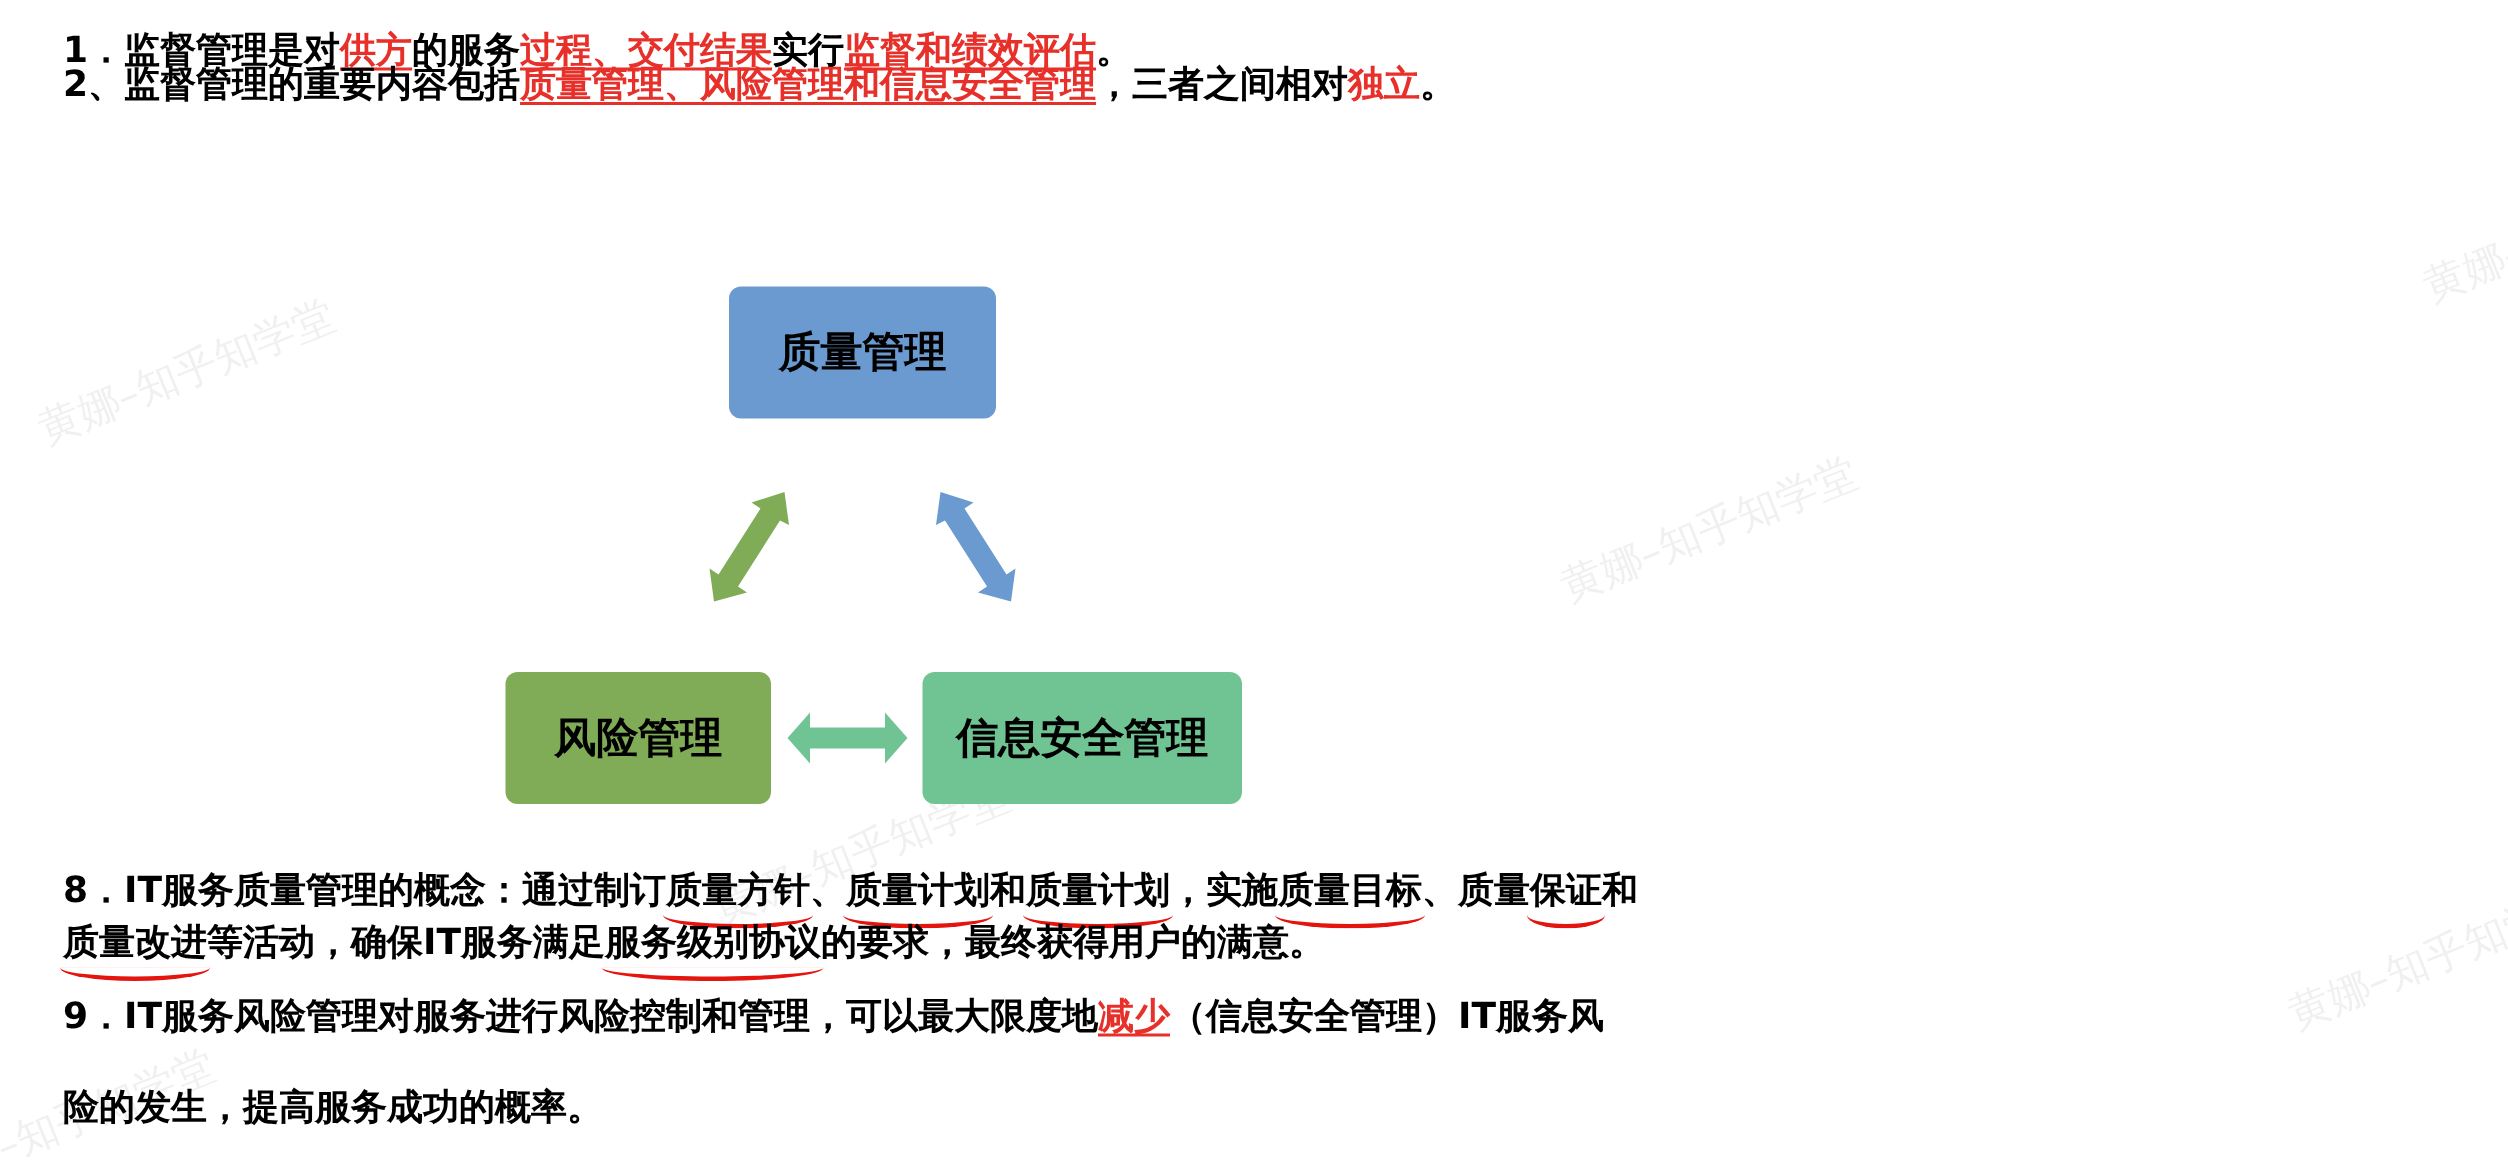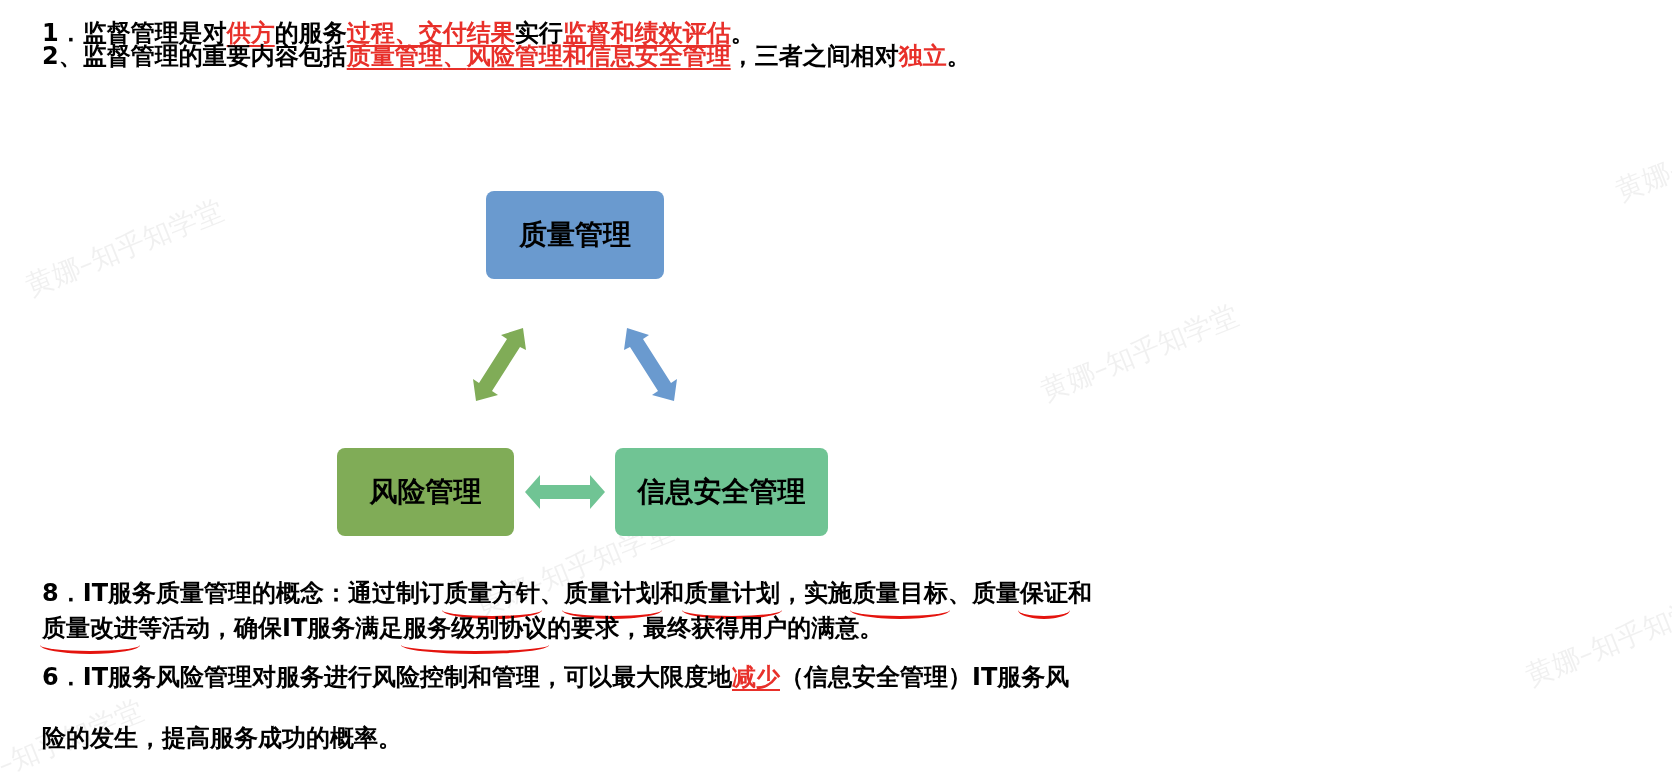--- a/index.html
+++ b/index.html
@@ -75,17 +75,17 @@
 </svg>
 
 <div class="line" style="top:573px;">
   <span>8．IT服务质量管理的概念：通过制订</span><span class="wave">质量方针</span><span>、</span><span class="wave">质量计划</span><span>和</span><span class="wave">质量计划</span><span>，实施</span><span class="wave">质量目标</span><span>、质量</span><span class="wave">保证</span><span>和</span>
 </div>
 <div class="line" style="top:608px;text-align:right;">
   <span class="wave">质量改进</span><span>等活动，确保IT服务满足</span><span class="wave">服务级别协议</span><span>的要求，最终获得用户的满意。</span>
 </div>
 
 <div class="line" style="top:657px;">
-  <span>6．IT服务风险管理对服务进行风险控制和管理，可以最大限度地</span><span class="red ul-red">减少</span><span>（信息安全管理）IT服务风</span>
+  <span>9．IT服务风险管理对服务进行风险控制和管理，可以最大限度地</span><span class="red ul-red">减少</span><span>（信息安全管理）IT服务风</span>
 </div>
 <div class="line" style="top:718px;">
   <span>险的发生，提高服务成功的概率。</span>
 </div>
 
 </body></html>

